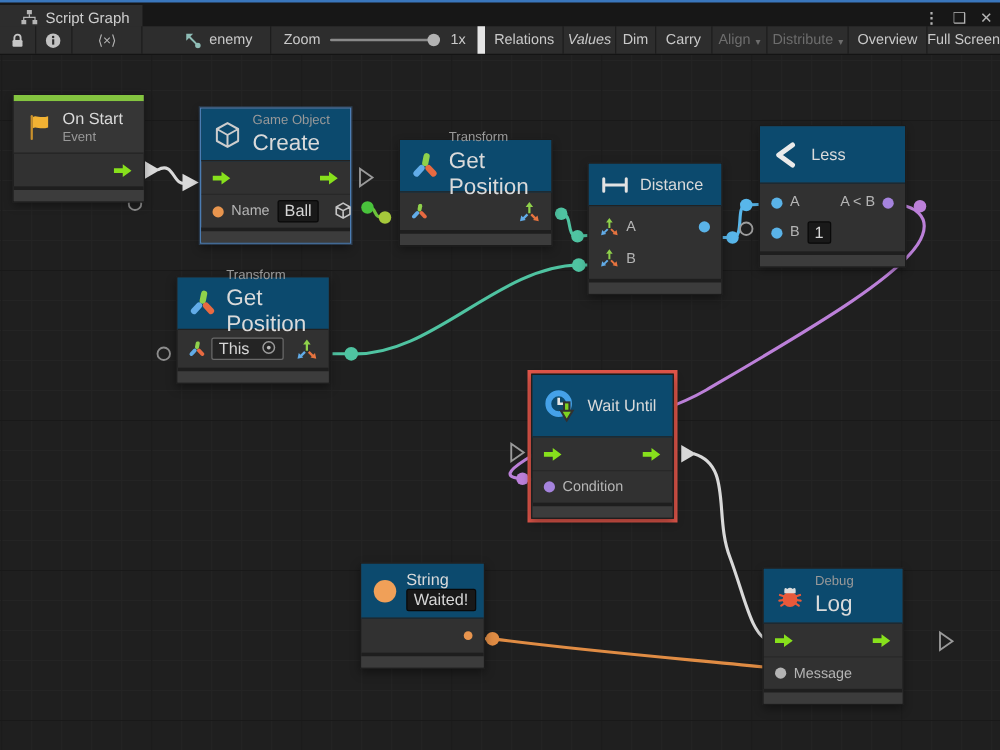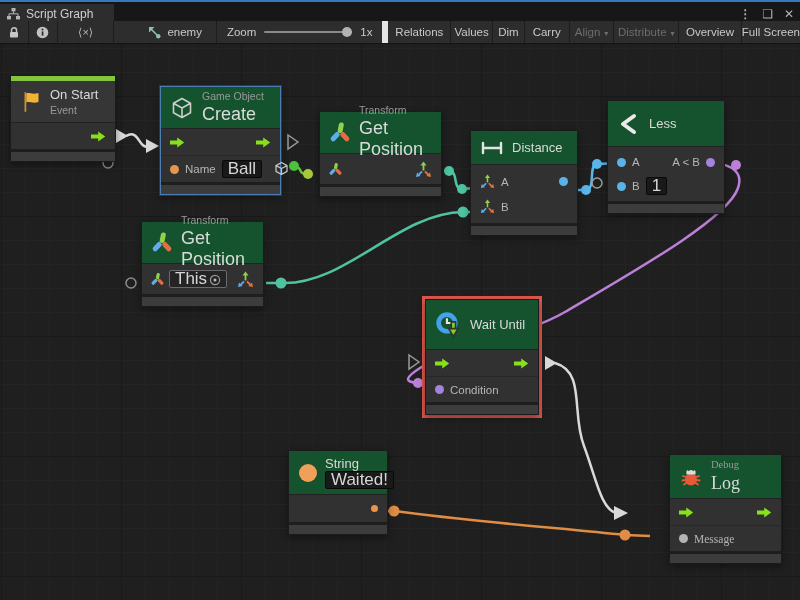--- a/index.html
+++ b/index.html
@@ -3,21 +3,21 @@
 <meta charset="utf-8">
 <style>
   html,body{margin:0;padding:0;}
   body{width:800px;height:600px;overflow:hidden;background:#141414;
        font-family:"Liberation Sans",sans-serif;position:relative;}
 
   
   .titlebar{position:absolute;top:0;left:0;width:800px;height:21px;background:#171717;
             border-top:2px solid #3a77bd;box-sizing:border-box;}
   .tab{position:absolute;left:0;top:2px;width:114px;height:19px;background:#2d2d2d;
-       display:flex;align-items:center;gap:6px;padding-left:7px;box-sizing:border-box;}
+       display:flex;align-items:center;gap:6px;padding-left:7px;box-sizing:border-box;justify-content:center;}
   .tab-title{font-size:12px;color:#cfcfcf;white-space:nowrap;}
   .win-controls{position:absolute;right:6px;top:2px;height:19px;display:flex;gap:11px;
                 align-items:center;color:#b3b3b3;font-size:12px;}
   .win-controls span{cursor:default;line-height:1;}
 
   
   .toolbar{position:absolute;top:21px;left:0;width:800px;height:23px;background:#2d2d2d;
            border-bottom:1px solid #141414;box-sizing:border-box;display:flex;
            align-items:stretch;font-size:11.5px;color:#c9c9c9;}
   .tb-btn{display:flex;align-items:center;justify-content:center;gap:4px;
@@ -42,35 +42,35 @@
       linear-gradient(90deg,#242424 1px,transparent 1px);
     background-size:120px 120px,120px 120px,24px 24px,24px 24px;
     background-position:0 52px,1px 0,0 4px,1px 0;}
   .wires{position:absolute;top:0;left:0;}
 
   
   .node{position:absolute;background:#313131;border:1px solid #1b1b1b;box-sizing:border-box;
         box-shadow:0 3px 7px rgba(0,0,0,.38);color:#d6d6d6;}
   .node.selected{border:1px solid #4b7cb2;box-shadow:0 0 0 1px rgba(75,124,178,.35),0 3px 7px rgba(0,0,0,.38);}
   .topbar{height:5px;background:#84c540;}
-  .hdr{display:flex;align-items:center;gap:8px;padding:0 10px 0 9px;background:#14532d;
+  .hdr{display:flex;align-items:center;gap:8px;padding:0 10px 0 9px;background:#0c4a6e;
        border-bottom:1px solid #222;box-sizing:border-box;}
   .hcol{display:flex;flex-direction:column;line-height:1.2;gap:1px;}
   .cat{font-size:10.5px;color:#999;}
   .ttl{font-size:18px;color:#dadada;}
   .ttl-sm{font-size:13px;color:#dadada;}
   .row{display:flex;align-items:center;gap:6px;padding:0 9px;position:relative;box-sizing:border-box;}
   .row + .row{border-top:1px solid rgba(0,0,0,.18);}
   .ftr{height:9px;background:#3c3c3c;border-top:3px solid #1e1e1e;}
   .dot{width:9px;height:9px;border-radius:50%;flex:0 0 auto;}
   .dot-sm{width:7px;height:7px;border-radius:50%;flex:0 0 auto;}
   .spacer{flex:1;}
   .fld{background:#191919;border:1px solid #090909;border-radius:2px;color:#d6d6d6;
-       font-size:17px;padding:1px 5px;line-height:14px;white-space:nowrap;}
-  .fld-obj{background:#242424;border:1px solid #6a6a6a;display:flex;align-items:flex-end;
+       font-size:13px;padding:1px 5px;line-height:14px;white-space:nowrap;}
+  .fld-obj{background:#242424;border:1px solid #6a6a6a;display:flex;align-items:flex-start;
            width:72px;box-sizing:border-box;}
   .plabel{font-size:11.5px;color:#b5b5b5;white-space:nowrap;}
   .highlight{position:absolute;border:3px solid #e0564a;}
   .highlight .node{position:static;}
   svg{display:block;flex:0 0 auto;}
 </style>
 </head>
 <body>
 
 <div class="titlebar">
@@ -117,21 +117,21 @@
     <span>enemy</span>
   </div>
   <div class="tb-zoom" style="border-left:1px solid #1d1d1d;">
     <span>Zoom</span>
     <div class="zoom-track">
       <div class="zoom-handle"></div>
     </div>
     <span>1x</span>
   </div>
   <div class="tb-btn" style="width:63px;">Relations</div>
-  <div class="tb-btn" style="width:42px;">Values</div>
+  <div class="tb-btn" style="width:42px;font-style:italic;">Values</div>
   <div class="tb-btn" style="width:32px;">Dim</div>
   <div class="tb-btn" style="width:45px;">Carry</div>
   <div class="tb-btn disabled" style="width:45px;">
     <span>Align</span>
     <span class="dd">▾</span>
   </div>
   <div class="tb-btn disabled" style="width:65px;">
     <span>Distribute</span>
     <span class="dd">▾</span>
   </div>
@@ -433,21 +433,21 @@
         <span class="fld" style="align-self:flex-start;">Waited!</span>
       </div>
     </div>
     <div class="row" style="height:27px;">
       <span class="spacer"></span>
       <span class="dot-sm" style="background:#e8954e;"></span>
     </div>
     <div class="ftr"></div>
   </div>
 
-  <div class="node" style="left:669px;top:410px;width:113px;font-family:Liberation Serif, serif;">
+  <div class="node" style="left:610px;top:410px;width:113px;">
     <div class="hdr" style="height:44px;">
       <svg width="24" height="24" viewBox="0 0 24 24">
         <g stroke="#e8593a" stroke-width="1.8" stroke-linecap="round">
           <line x1="4" y1="11" x2="7" y2="12"></line>
             <line x1="3.5" y1="15.5" x2="7" y2="15"></line>
             <line x1="5" y1="19.5" x2="8" y2="17.5"></line>
           <line x1="20" y1="11" x2="17" y2="12"></line>
             <line x1="20.5" y1="15.5" x2="17" y2="15"></line>
             <line x1="19" y1="19.5" x2="16" y2="17.5"></line>
         </g>

